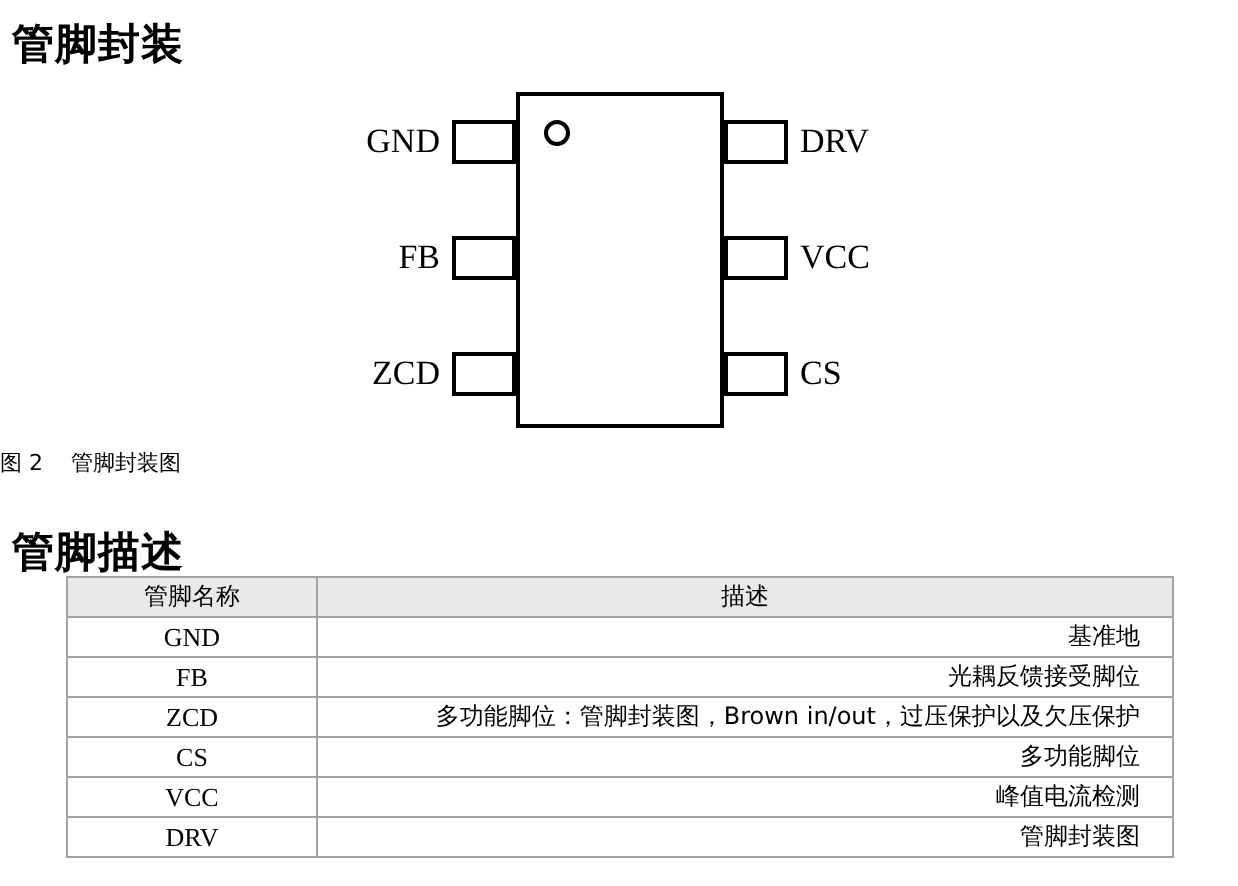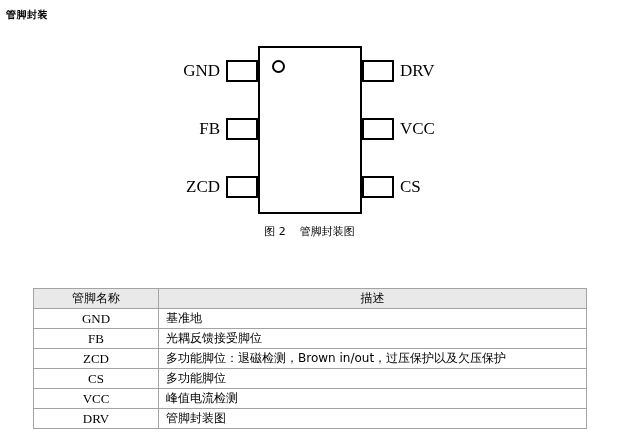--- a/index.html
+++ b/index.html
@@ -15,21 +15,21 @@
     position: relative;
     overflow: hidden;
   }
   .page {
     position: relative;
     width: 619px;
     height: 443px;
   }
   .section-heading {
     font-family: "DejaVu Sans", sans-serif;
-    font-size: 10px;
+    font-size: 21px;
     font-weight: bold;
     color: #000;
     letter-spacing: 0.5px;
   }
   #h-package {
     position: absolute;
     left: 6px;
     top: 8px;
   }
   #h-desc {
@@ -97,21 +97,21 @@
   }
   .lbl-r1 { top: 26px; }
   .lbl-r2 { top: 84px; }
   .lbl-r3 { top: 142px; }
 
   .figure-caption {
     position: absolute;
     top: 190px;
     left: 0;
     width: 619px;
-    text-align: center;
+    text-align: left;
     font-family: "DejaVu Sans", sans-serif;
     font-size: 11px;
   }
   .figure-caption .gap { display: inline-block; width: 14px; }
 
   
   table.pin-table {
     position: absolute;
     left: 33px;
     top: 288px;
@@ -131,21 +131,21 @@
     background: #e9e9e9;
     font-weight: normal;
     text-align: center;
   }
   table.pin-table td.name {
     text-align: center;
     font-family: "Liberation Serif", serif;
     font-size: 13px;
   }
   table.pin-table td.desc {
-    text-align: left;
+    text-align: right;
     padding-left: 7px;
   }
   col.c1 { width: 125px; }
   col.c2 { width: 428px; }
 </style>
 </head>
 <body>
 
 <div class="page">
 
@@ -170,20 +170,21 @@
 
     <div class="pin-label right lbl-r1">DRV</div>
     <div class="pin-label right lbl-r2">VCC</div>
     <div class="pin-label right lbl-r3">CS</div>
 
     <div class="figure-caption">
       <span>图 2</span><span class="gap"></span><span>管脚封装图</span>
     </div>
   </div>
 
+  <div class="section-heading" id="h-desc">管脚描述</div>
 
   <table class="pin-table">
     <colgroup>
         <col class="c1">
         <col class="c2">
       </colgroup>
     <thead>
       <tr>
         <th>管脚名称</th>
         <th>描述</th>
@@ -193,21 +194,21 @@
       <tr>
         <td class="name">GND</td>
         <td class="desc">基准地</td>
       </tr>
       <tr>
         <td class="name">FB</td>
         <td class="desc">光耦反馈接受脚位</td>
       </tr>
       <tr>
         <td class="name">ZCD</td>
-        <td class="desc">多功能脚位：退磁检测，Brown in/out，过压保护以及欠压保护</td>
+        <td class="desc">多功能脚位：管脚封装图，Brown in/out，过压保护以及欠压保护</td>
       </tr>
       <tr>
         <td class="name">CS</td>
         <td class="desc">多功能脚位</td>
       </tr>
       <tr>
         <td class="name">VCC</td>
         <td class="desc">峰值电流检测</td>
       </tr>
       <tr>

